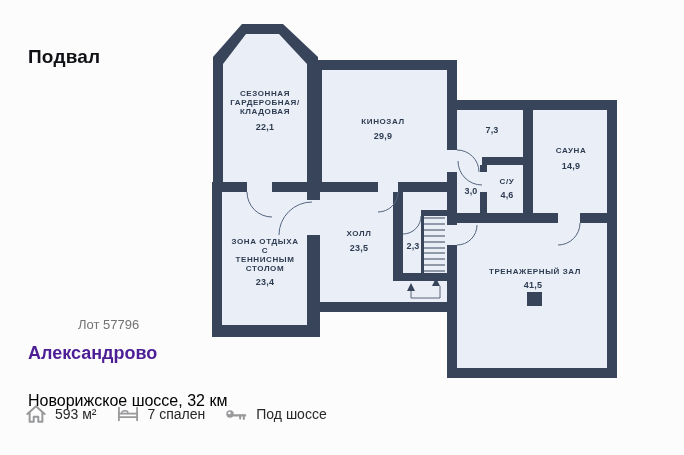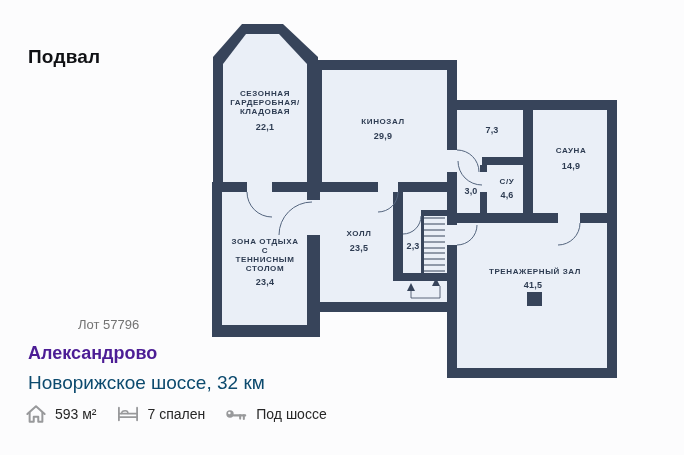--- a/index.html
+++ b/index.html
@@ -9,21 +9,21 @@
   }
   .floor-title{position:absolute;left:28px;top:19px;font-size:19px;font-weight:700;color:#101114;letter-spacing:.2px;margin-top:27px;}
   .plan-wrap{position:absolute;left:195px;top:20px;width:430px;height:360px;z-index:1;}
   .watermark{
     position:absolute;left:48px;top:128px;width:575px;z-index:5;pointer-events:none;
     font-family:"Liberation Serif",serif;font-size:90px;line-height:97px;font-weight:400;
     color:rgba(98,108,124,0.10);letter-spacing:34px;white-space:nowrap;text-align:center;
   }
   .lot{position:absolute;left:34px;top:317px;font-size:13px;color:#737373;margin-left:44px;}
   .estate-name{position:absolute;left:28px;top:343px;font-size:18px;font-weight:700;color:#4c1d95;}
-  .estate-loc{position:absolute;left:28px;top:372px;font-size:19px;color:#0c4a6e;}
+  .estate-loc{position:absolute;left:28px;top:392px;font-size:16px;color:#000000;}
   .features{position:absolute;left:25px;top:404px;display:flex;align-items:center;}
   .feature{display:flex;align-items:center;margin-right:19px;}
   .feature .ficon{margin-right:8px;display:flex;align-items:center;}
   .feature .flabel{font-size:14px;color:#272727;}
   svg text{font-family:"Liberation Sans",sans-serif;font-weight:700;fill:#2e3c52;}
   .rname{font-size:8px;letter-spacing:.6px;}
   .rarea{font-size:9px;letter-spacing:.2px;}
 </style>
 </head>
 <body>

